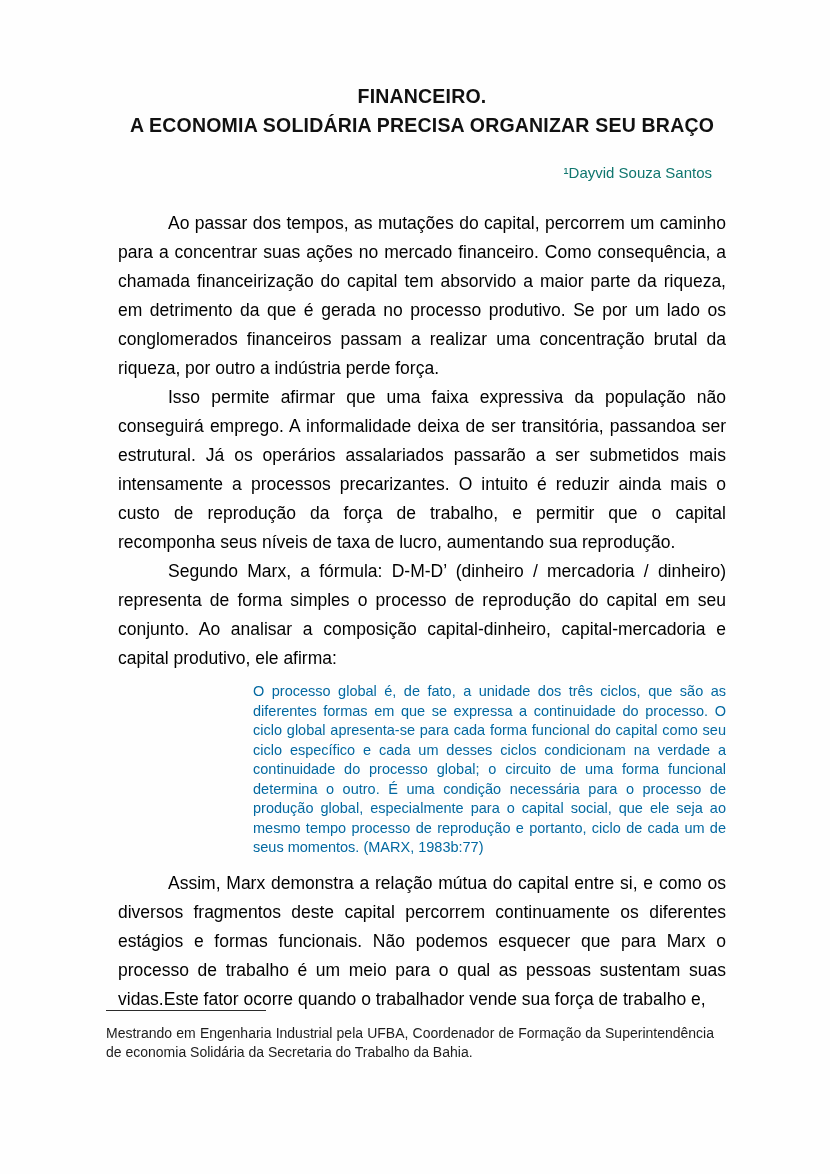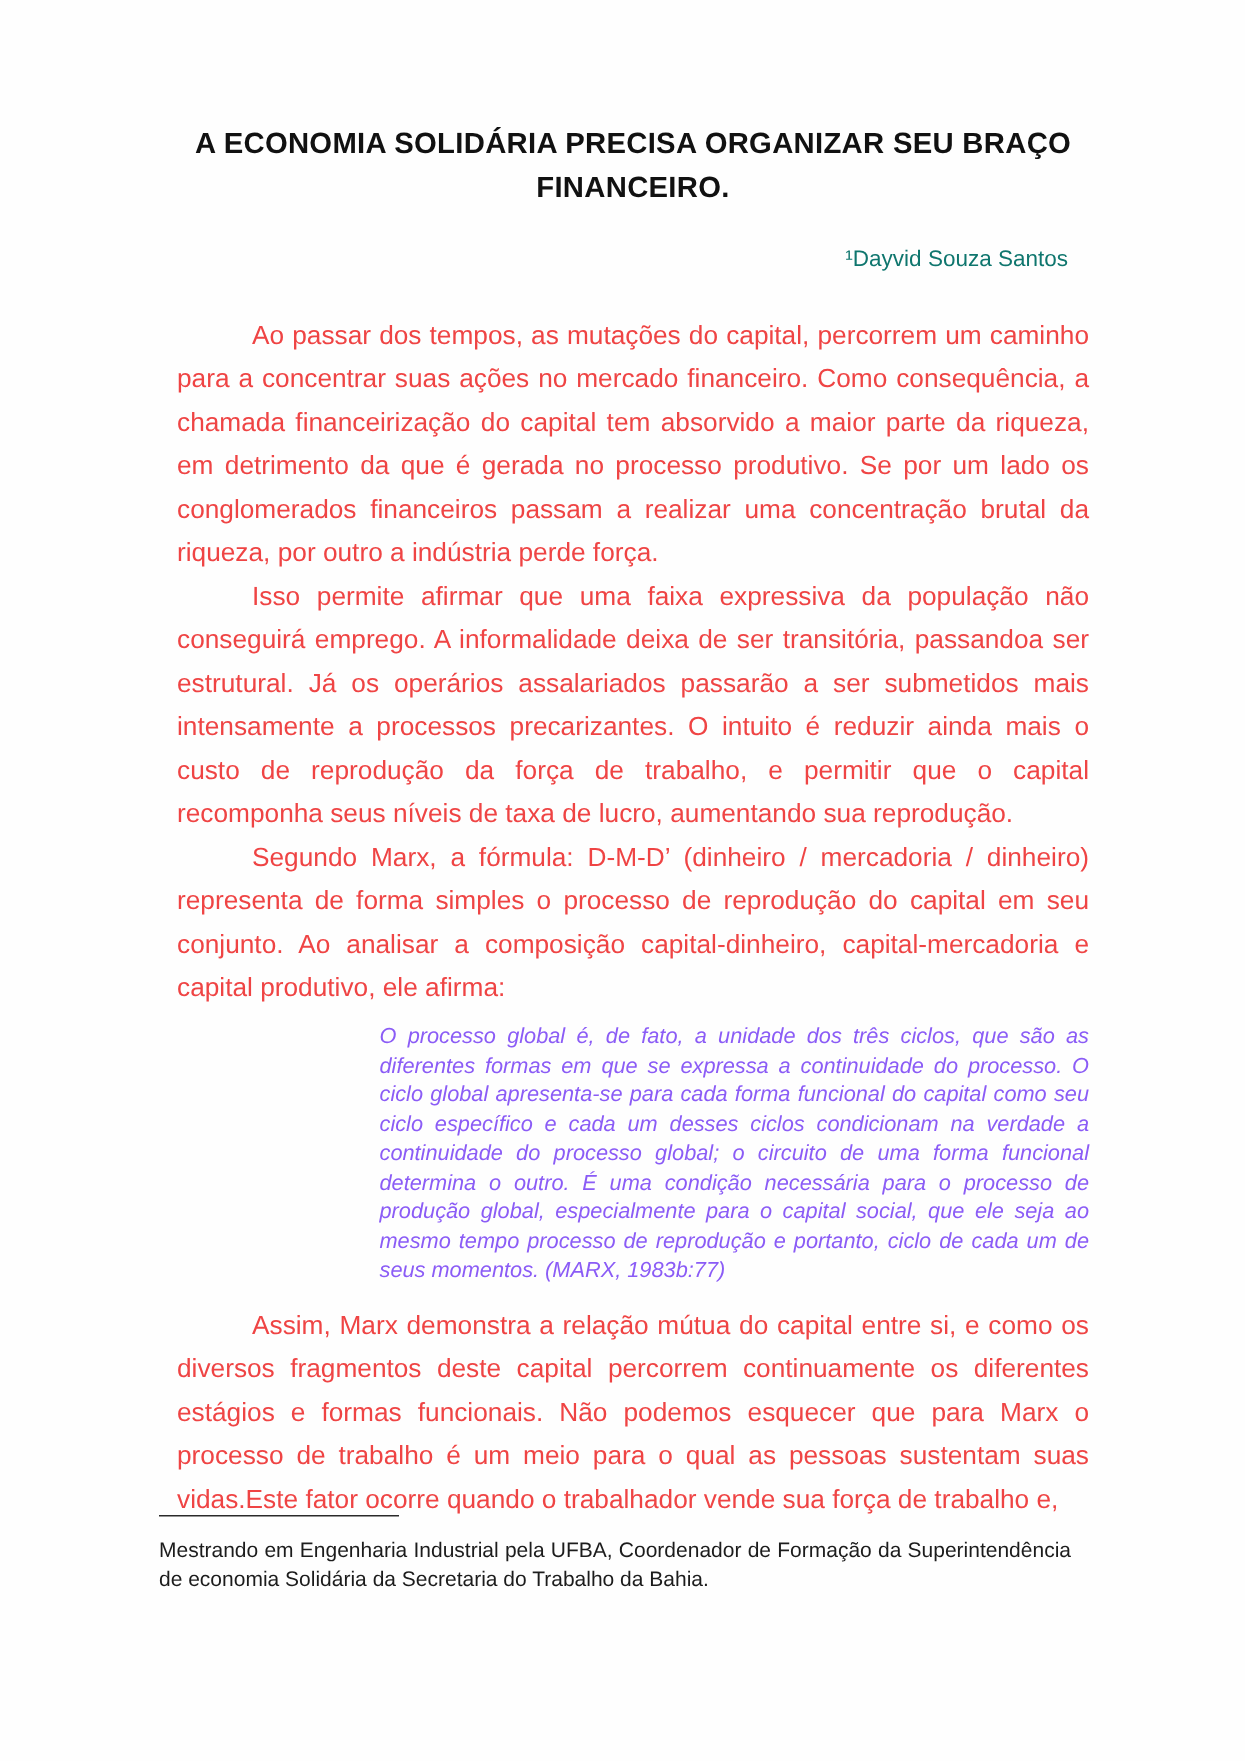--- a/index.html
+++ b/index.html
@@ -36,32 +36,31 @@
     font-size: 15px;
     line-height: 18px;
     color: #0f766e;
   }
   .body-par {
     margin: 0;
     font-size: 17.5px;
     line-height: 29px;
     text-align: justify;
     text-indent: 50px;
-    color: #ef4444;
+    color: #000000;
   }
   .body-par.first {
     margin-top: 27px;
   }
   .block-quote {
     margin: 9px 0 11px 135px;
     font-size: 14.5px;
-    font-style: italic;
     line-height: 19.5px;
     text-align: justify;
-    color: #8b5cf6;
+    color: #0369a1;
   }
   .footnote-area {
     position: absolute;
     left: 106px;
     top: 1010px;
     width: 608px;
   }
   .footnote-rule {
     width: 160px;
     height: 0;
@@ -75,22 +74,22 @@
     color: #1c1c1c;
   }
 </style>
 </head>
 <body>
 
 <div class="page">
   <div class="content">
 
     <div class="doc-title">
+      <div>FINANCEIRO.</div>
       <div>A ECONOMIA SOLIDÁRIA PRECISA ORGANIZAR SEU BRAÇO</div>
-      <div>FINANCEIRO.</div>
     </div>
 
     <div class="author">¹Dayvid Souza Santos</div>
 
     <p class="body-par first">Ao passar dos tempos, as mutações do capital, percorrem um caminho para a concentrar suas ações no mercado financeiro. Como consequência, a chamada financeirização do capital tem absorvido a maior parte da riqueza, em detrimento da que é gerada no processo produtivo. Se por um lado os conglomerados financeiros passam a realizar uma concentração brutal da riqueza, por outro a indústria perde força.</p>
     <p class="body-par">Isso permite afirmar que uma faixa expressiva da população não conseguirá emprego. A informalidade deixa de ser transitória, passandoa ser estrutural. Já os operários assalariados passarão a ser submetidos mais intensamente a processos precarizantes. O intuito é reduzir ainda mais o custo de reprodução da força de trabalho, e permitir que o capital recomponha seus níveis de taxa de lucro, aumentando sua reprodução.</p>
     <p class="body-par">Segundo Marx, a fórmula: D-M-D’ (dinheiro / mercadoria / dinheiro) representa de forma simples o processo de reprodução do capital em seu conjunto. Ao analisar a composição capital-dinheiro, capital-mercadoria e capital produtivo, ele afirma:</p>
 
     <div class="block-quote">O processo global é, de fato, a unidade dos três ciclos, que são as diferentes formas em que se expressa a continuidade do processo. O ciclo global apresenta-se para cada forma funcional do capital como seu ciclo específico e cada um desses ciclos condicionam na verdade a continuidade do processo global; o circuito de uma forma funcional determina o outro. É uma condição necessária para o processo de produção global, especialmente para o capital social, que ele seja ao mesmo tempo processo de reprodução e portanto, ciclo de cada um de seus momentos. (MARX, 1983b:77)</div>
 

